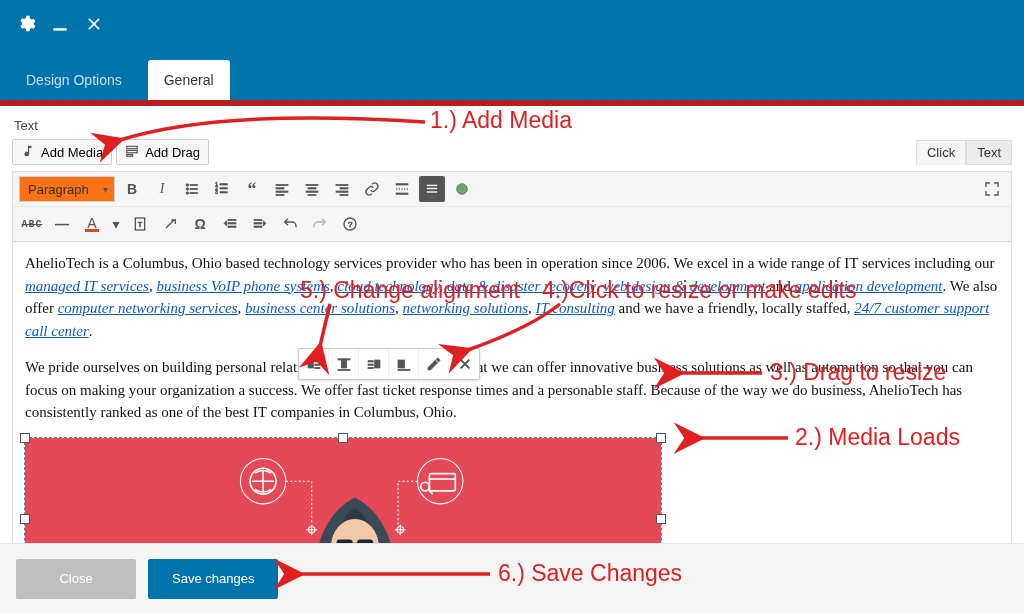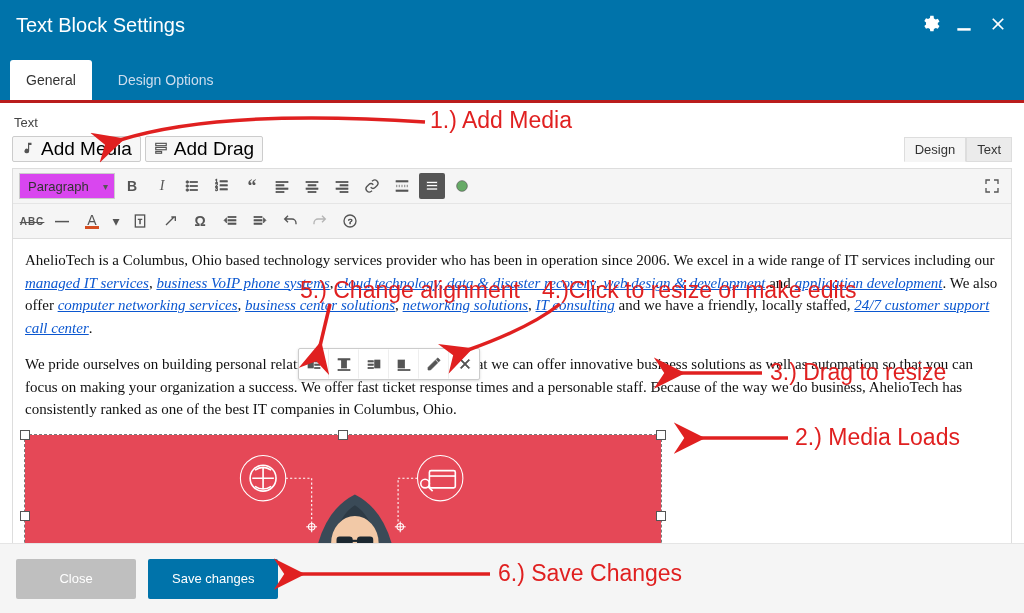--- a/index.html
+++ b/index.html
@@ -6,37 +6,37 @@
   html, body { width: 1024px; height: 613px; font-family: "Helvetica Neue", Arial, sans-serif; font-size: 13px; color: #333; overflow: hidden; background:#f1f1f1;}
   .header { background:#0073aa; color:#fff; height:50px; display:flex; align-items:center; padding:0 16px; justify-content:space-between;}
   .header h1 { font-size:20px; font-weight:400; }
   .header-icons { display:flex; gap:14px; align-items:center; }
   .header-icons svg { width:20px; height:20px; fill:#fff; cursor:pointer; }
 
   .tabbar { background:#0073aa; height:50px; display:flex; align-items:flex-end; padding-left:10px; gap:10px; }
   .tab { padding:12px 16px; font-size:14px; color:#cde; cursor:pointer; }
   .tab.active { background:#fff; color:#333; border-radius:3px 3px 0 0; }
 
-  .body { background:#fff; border-top:3px solid #b91c1c; height:443px; padding:8px 12px 0 12px; overflow:hidden; position:relative;}
+  .body { background:#fff; border-top:6px solid #b91c1c; height:443px; padding:8px 12px 0 12px; overflow:hidden; position:relative;}
   .label { font-size:13px; color:#444; margin:4px 0 6px 2px; font-weight:400;}
   .media-row { display:flex; gap:4px; align-items:center; margin-bottom:6px; }
-  .wp-btn { background:#f7f7f7; border:1px solid #ccc; border-radius:2px; padding:4px 8px; display:inline-flex; align-items:center; gap:6px; font-size:19px; cursor:pointer; height:26px;}
+  .wp-btn { background:#f7f7f7; border:1px solid #ccc; border-radius:2px; padding:4px 8px; display:inline-flex; align-items:center; gap:6px; font-size:13px; cursor:pointer; height:26px;}
   .tab-switch { margin-left:auto; display:flex; }
   .tab-switch .sw { background:#ebebeb; border:1px solid #ddd; padding:4px 10px; font-size:13px; cursor:pointer;}
   .tab-switch .sw.active { background:#f5f5f5; border-bottom-color:#f5f5f5; }
 
   .toolbar { border:1px solid #ddd; background:#f5f5f5; }
   .toolbar-row { display:flex; align-items:center; gap:4px; padding:4px 6px; flex-wrap:nowrap; }
   .toolbar-row + .toolbar-row { border-top:1px solid #e5e5e5;}
   .tbtn { width:26px; height:26px; display:inline-flex; align-items:center; justify-content:center; cursor:pointer; border:1px solid transparent; border-radius:2px; color:#555; font-size:14px; font-family: Arial, sans-serif;}
   .tbtn svg { width:16px; height:16px; fill:#555; stroke:#555;}
-  .format-sel { height:26px; border:1px solid #ccc; background:#d946ef; font-size:13px; padding:0 20px 0 8px; position:relative; width:96px; display:flex; align-items:center; cursor:pointer;}
+  .format-sel { height:26px; border:1px solid #ccc; background:#f97316; font-size:13px; padding:0 20px 0 8px; position:relative; width:96px; display:flex; align-items:center; cursor:pointer;}
   .format-sel::after { content:'▾'; position:absolute; right:6px; font-size:10px; color:#555;}
   .fullscreen { margin-left:auto; }
-  .abc-label { font-size:10px; letter-spacing:1px; font-weight:bold;}
+  .abc-label { font-size:10px; letter-spacing:1px; font-weight:bold;font-family:Liberation Mono, monospace;}
   .underline-a { border-bottom:3px solid #d54e21; line-height:12px; padding:0 2px;}
 
   .editor { border:1px solid #ddd; border-top:none; height:318px; padding:10px 12px; font-family: Georgia, 'Times New Roman', serif; font-size:15px; line-height:1.5; overflow:hidden; position:relative; color:#111;}
   .editor a { color:#0b57d0; text-decoration:underline;font-style:italic; }
   .editor p { margin:0 0 14px 0;}
   .img-wrap { position:relative; width:636px; height:162px; background:#e54857; background:linear-gradient(#e54857,#e54857); }
   .sel-handle { position:absolute; width:10px; height:10px; background:#fff; border:1px solid #555;}
   .sh-tl { top:-5px; left:-5px;} .sh-tr { top:-5px; right:-5px;}
   .sh-ml { top:50%; left:-5px; margin-top:-5px;} .sh-mr { top:50%; right:-5px; margin-top:-5px;}
   .sh-mt { top:-5px; left:50%; margin-left:-5px;}
@@ -56,37 +56,36 @@
   svg.overlay { position:absolute; top:0; left:0; width:1024px; height:613px; pointer-events:none; z-index:50;}
 
   
   .illus { position:absolute; inset:0; }
   .illus svg { width:100%; height:100%; }
 </style>
 </head>
 <body>
 
 <div class="header">
-  <h1>Text Block Settings</h1>
   <div class="header-icons">
     <span><svg viewBox="0 0 24 24">
           <path d="M12 8a4 4 0 100 8 4 4 0 000-8zm9.4 4a7.6 7.6 0 00-.1-1.3l2.1-1.6-2-3.5-2.5 1a7.6 7.6 0 00-2.2-1.3L16.3 2h-4l-.4 2.7a7.6 7.6 0 00-2.2 1.3l-2.5-1-2 3.5 2.1 1.6a7.7 7.7 0 000 2.6L5.2 14.3l2 3.5 2.5-1a7.6 7.6 0 002.2 1.3l.4 2.7h4l.4-2.7a7.6 7.6 0 002.2-1.3l2.5 1 2-3.5-2.1-1.6c.1-.4.1-.9.1-1.3z"></path>
         </svg></span>
     <span><svg viewBox="0 0 24 24">
           <rect x="4" y="17" width="16" height="3"></rect>
         </svg></span>
     <span><svg viewBox="0 0 24 24">
           <path d="M19 6.4L17.6 5 12 10.6 6.4 5 5 6.4 10.6 12 5 17.6 6.4 19 12 13.4 17.6 19 19 17.6 13.4 12z"></path>
         </svg></span>
   </div>
 </div>
 
 <div class="tabbar">
+  <div class="tab">Design Options</div>
   <div class="tab active">General</div>
-  <div class="tab">Design Options</div>
 </div>
 
 <div class="body">
   <div class="label">Text</div>
 
   <div class="media-row">
     <button class="wp-btn">
       <span><svg width="14" height="14" viewBox="0 0 24 24">
             <path fill="#555" d="M12 3v10.6A4 4 0 1014 17V7h4V3z"></path>
           </svg></span>
@@ -94,21 +93,21 @@
     </button>
     <button class="wp-btn">
       <span><svg width="14" height="14" viewBox="0 0 24 24">
             <rect x="3" y="4" width="18" height="4" fill="none" stroke="#555" stroke-width="2"></rect>
             <rect x="3" y="11" width="18" height="4" fill="none" stroke="#555" stroke-width="2"></rect>
             <rect x="3" y="18" width="10" height="3" fill="none" stroke="#555" stroke-width="2"></rect>
           </svg></span>
       <span>Add Drag</span>
     </button>
     <div class="tab-switch">
-      <div class="sw active">Design</div>
+      <div class="sw active">Click</div>
       <div class="sw">Text</div>
     </div>
   </div>
 
   <div class="toolbar">
     <div class="toolbar-row">
       <div class="format-sel">
           <span>Paragraph</span>
         </div>
       <div class="tbtn">

